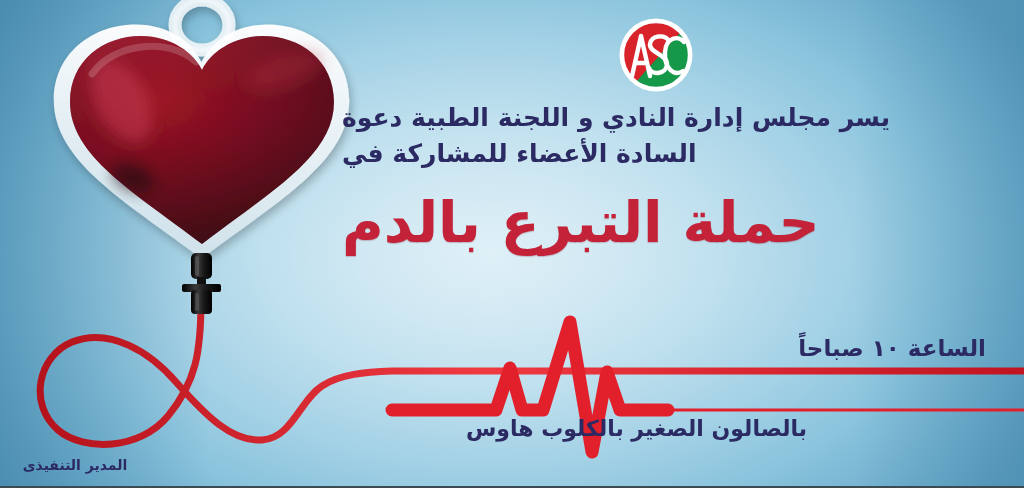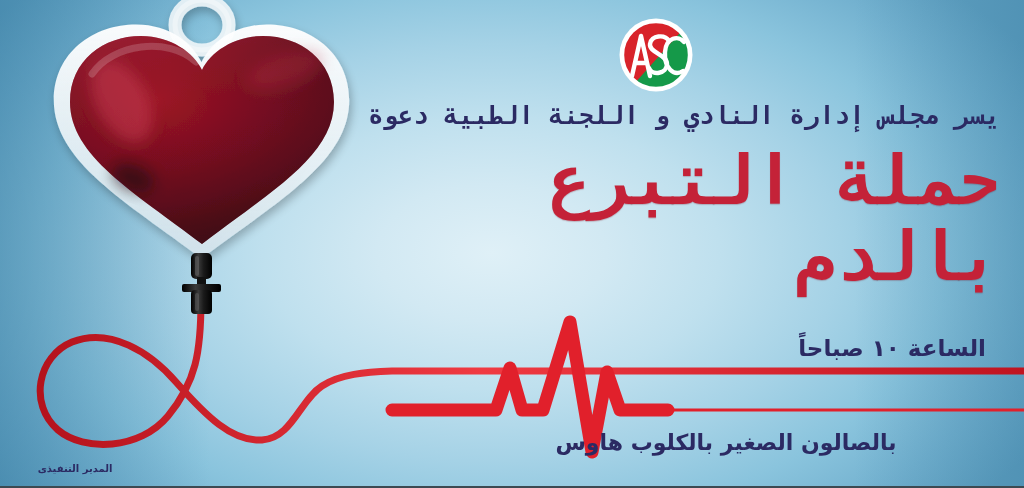--- a/index.html
+++ b/index.html
@@ -54,76 +54,75 @@
     position: absolute;
     left: 617px;
     top: 16px;
     width: 78px;
     height: 78px;
   }
 
   
   .text-col {
     position: absolute;
-    right: 24px;
+    right: 42px;
     top: 100px;
     width: 640px;
     direction: rtl;
-    text-align: right;
-    font-family: Liberation Mono, monospace;
+    text-align: left;
   }
   .invite-line {
     color: #2b2a63;
     font-size: 25px;
     font-weight: bold;
     line-height: 1.42;
     letter-spacing: 0px;
   }
   .headline {
     color: #c42238;
-    font-size: 68px;
+    font-size: 57px;
     font-weight: bold;
     line-height: 1.12;
-    margin-top: 12px;
+    margin-top: 20px;
     text-shadow: 0 1px 1px rgba(120,20,35,0.25);
   }
 
   .when-col {
     position: absolute;
     right: 38px;
     top: 332px;
     width: 520px;
     direction: rtl;
     text-align: right;
     color: #2b2a63;
     font-size: 23px;
     font-weight: bold;
     line-height: 1.45;
   }
   .where-col {
     position: absolute;
     right: 38px;
-    top: 430px;
+    top: 416px;
     width: 520px;
     direction: rtl;
-    text-align: center;
+    text-align: left;
     color: #2b2a63;
     font-size: 22px;
     font-weight: bold;
   }
 
   
   .signature {
     position: absolute;
     left: 14px;
     bottom: 10px;
     direction: rtl;
     text-align: center;
     color: #2b2a63;
-    font-size: 10px;
+    font-size: 14px;
     font-weight: bold;
     line-height: 1.5;
     width: 122px;
   }
 </style>
 </head>
 <body>
 
 <div class="poster">
 
@@ -265,20 +264,21 @@
     <circle cx="39" cy="39" r="33" fill="none" stroke="#ffffff" stroke-width="2.4"></circle>
     <g fill="none" stroke="#ffffff" stroke-width="4.4" stroke-linecap="round" stroke-linejoin="round">
       <path d="M 15 60 L 24 20 L 33 60 M 18.5 47 L 29.5 47"></path>
       <path d="M 52 25 C 48 18, 34 19, 33 28 C 32 37, 50 38, 50 48 C 50 58, 35 60, 32 52"></path>
       <path d="M 67 26 C 62 19, 49 21, 48 36 C 47 52, 57 61, 66 55"></path>
     </g>
   </svg>
 
   <div class="text-col">
     <div class="invite-line">يسر مجلس إدارة النادي و اللجنة  الطبية دعوة</div>
+    <div class="invite-line">السادة الأعضاء للمشاركة في</div>
     <div class="headline">حملة التبرع بالدم</div>
   </div>
 
   <div class="when-col">
     <div>الساعة ١٠ صباحاً</div>
   </div>
 
   <div class="where-col">
     <div>بالصالون الصغير بالكلوب هاوس</div>
   </div>

